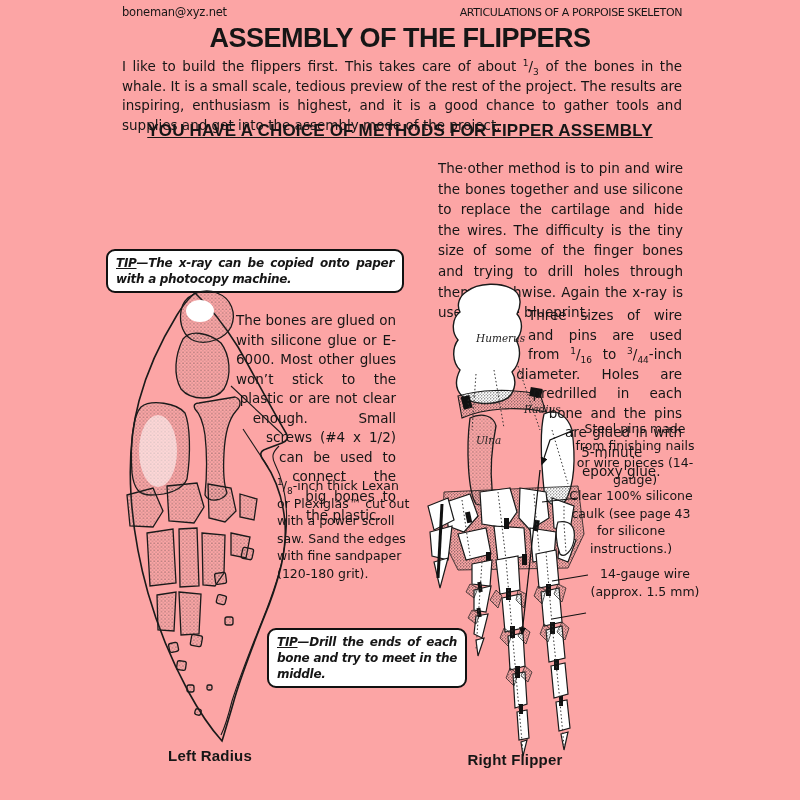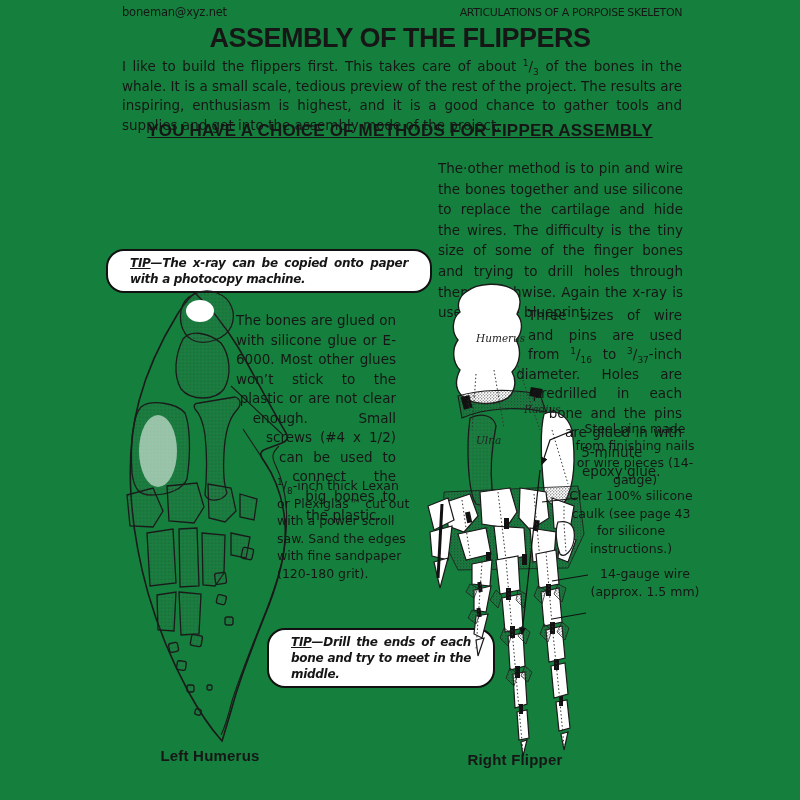--- a/index.html
+++ b/index.html
@@ -1,36 +1,36 @@
 <!DOCTYPE html>
 <html><head>
 <meta charset="utf-8">
 <style>
   html,body{margin:0;padding:0;background:#888;}
   .page{
-    position:relative;width:800px;height:800px;background:#15803d;
+    position:relative;width:800px;height:800px;background:#fca5a5;
     margin:0 auto;overflow:hidden;color:#161616;
     font-family:"DejaVu Sans",sans-serif;
   }
   .abs{position:absolute;}
   
   .hdr{font-size:11.5px;letter-spacing:-0.2px;}
   .hdr-right{text-align:right;letter-spacing:-0.4px;font-size:11px;}
   
   .title{width:560px;text-align:center;font-family:"Liberation Sans",sans-serif;
     font-weight:bold;font-size:27px;letter-spacing:-0.5px;}
   .intro{width:560px;font-size:13.5px;line-height:19.5px;text-align:justify;}
   .subhead{width:560px;text-align:center;font-family:"Liberation Sans",sans-serif;
     font-weight:bold;font-size:17px;text-decoration:underline;letter-spacing:0.2px;}
   .col{font-size:13.5px;text-align:justify;}
   .col-left{width:276px;line-height:21.5px;}
   .col-right{width:245px;line-height:20.6px;}
   sup,sub{font-size:9px;line-height:0;}
   
-  .tipbox{border:2.5px solid #111;border-radius:18px;padding:4px 22px;
+  .tipbox{border:2.5px solid #111;border-radius:9px;padding:4px 8px;
     font-weight:bold;font-style:italic;font-size:12px;letter-spacing:-0.3px;
     line-height:16px;text-align:justify;background:#fff;}
   .tipbox .tip-label{text-decoration:underline;}
   
   .note{font-size:13.5px;line-height:19.5px;text-align:justify;margin-top:16px;}
   .glue-note{width:160px;height:200px;}
   .glue-shape{float:left;width:70px;height:196px;
     shape-outside:polygon(0 92px,70px 196px,0 196px);}
   .wire-note{width:180px;height:145px;}
   .wire-shape1{float:left;width:26px;height:41px;}
@@ -246,25 +246,25 @@
       <path d="M122,192 L104,356" marker-end="url(#arr)"></path>
       <path d="M160,220 L124,224"></path>
       <path d="M170,297 L134,303"></path>
       <path d="M168,335 L134,341"></path>
     </g>
   </svg>
 
   <div class="abs note wire-note" style="left:502px;top:290px;">
     <div class="wire-shape1"></div>
     <div class="wire-shape2"></div>
-    <span>Three sizes of wire and pins are used from </span><sup>1</sup><span>/</span><sub>16</sub><span> to </span><sup>3</sup><span>/</span><sub>37</sub><span>-inch diameter. Holes are predrilled in each bone and the pins are glued in with 5-minute epoxy glue.</span>
+    <span>Three sizes of wire and pins are used from </span><sup>1</sup><span>/</span><sub>16</sub><span> to </span><sup>3</sup><span>/</span><sub>44</sub><span>-inch diameter. Holes are predrilled in each bone and the pins are glued in with 5-minute epoxy glue.</span>
   </div>
 
   <div class="abs callout" style="left:572px;top:420px;width:126px;line-height:17px;">Steel pins made from finishing nails or wire pieces (14-gauge)</div>
   <div class="abs callout" style="left:561px;top:487px;width:140px;">Clear 100% silicone caulk (see page 43 for silicone instructions.)</div>
   <div class="abs callout" style="left:585px;top:565px;width:120px;">14-gauge wire (approx. 1.5 mm)</div>
 
-  <div class="abs caption" style="left:125px;top:747px;width:170px;">Left Humerus</div>
+  <div class="abs caption" style="left:125px;top:747px;width:170px;">Left Radius</div>
   <div class="abs caption" style="left:430px;top:751px;width:170px;">Right Flipper</div>
 
   <div class="abs pagenum" style="left:356px;top:774px;margin-top:36px;">11</div>
 
 </div>
 
 </body></html>

